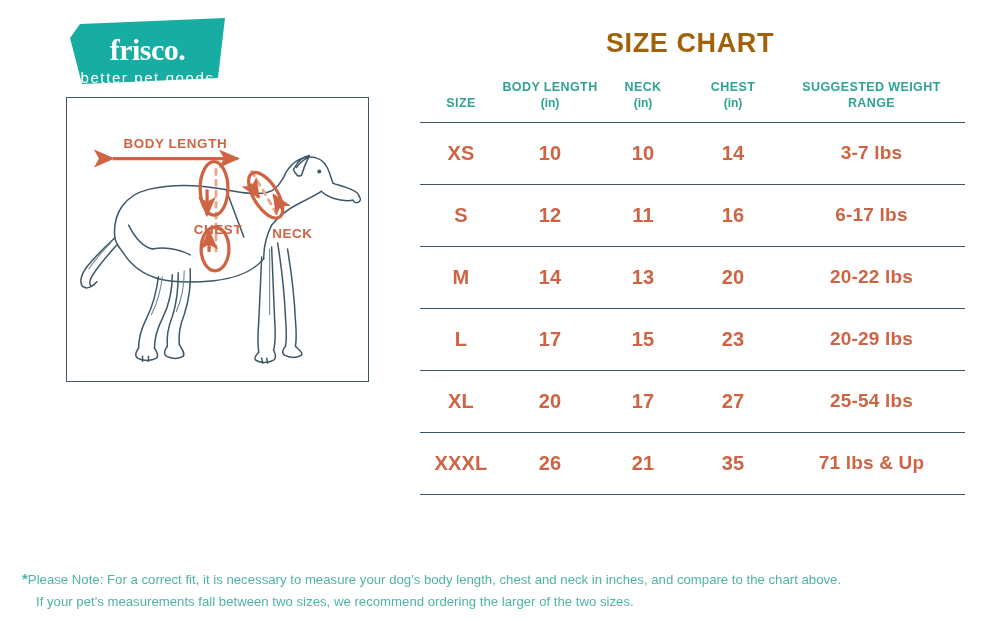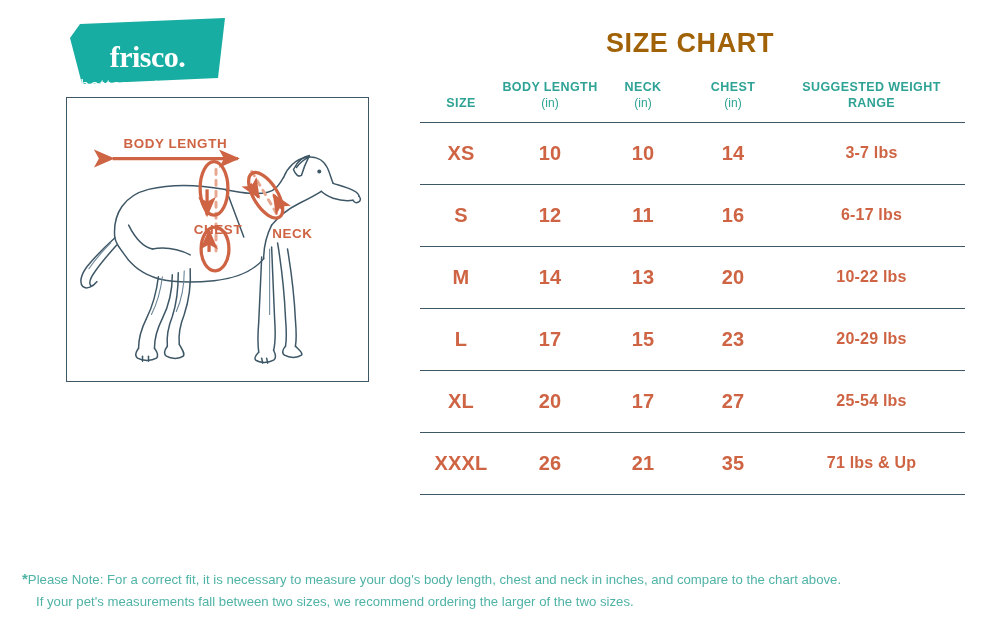--- a/index.html
+++ b/index.html
@@ -23,21 +23,21 @@
     width: 155px;
     height: 66px;
   }
   #logo-shape {
     position: absolute;
     inset: 0;
   }
   #logo-text-wrap {
     position: absolute;
     left: 0;
-    top: 15px;
+    top: 8px;
     width: 155px;
     height: 66px;
     display: flex;
     flex-direction: column;
     align-items: center;
     justify-content: center;
     padding-top: 2px;
     box-sizing: border-box;
   }
   #logo-wordmark {
@@ -101,40 +101,40 @@
     font-weight: 700;
     color: #2ea395;
     letter-spacing: 0.4px;
     line-height: 1.22;
     padding: 2px 0 11px 0;
     vertical-align: bottom;
     text-align: center;
   }
   #size-table th .unit {
     display: block;
-    font-weight: 400;
+    font-weight: 700;
     font-size: 12px;
     letter-spacing: 0;
     padding-top: 1px;
   }
   #size-table td {
     font-size: 20px;
     font-weight: 700;
     color: #ce6443;
     text-align: center;
     height: 59px;
     border-top: 1.6px solid #3e5766;
     letter-spacing: 0.2px;
     margin-top: 24px;
   }
   #size-table tbody tr:last-child td {
     border-bottom: 1.6px solid #3e5766;
   }
   #size-table td.weight-cell {
-    font-size: 16px;
+    font-size: 19px;
   }
   .col-size    { width: 82px; }
   .col-body    { width: 96px; }
   .col-neck    { width: 90px; }
   .col-chest   { width: 90px; }
   .col-weight  { width: 187px; }
 
   
   #footer-note {
     position: absolute;
@@ -318,21 +318,21 @@
         <td>12</td>
         <td>11</td>
         <td>16</td>
         <td class="weight-cell">6-17 lbs</td>
       </tr>
       <tr>
         <td>M</td>
         <td>14</td>
         <td>13</td>
         <td>20</td>
-        <td class="weight-cell">10-22 lbs</td>
+        <td class="weight-cell">20-22 lbs</td>
       </tr>
       <tr>
         <td>L</td>
         <td>17</td>
         <td>15</td>
         <td>23</td>
         <td class="weight-cell">20-29 lbs</td>
       </tr>
       <tr>
         <td>XL</td>

